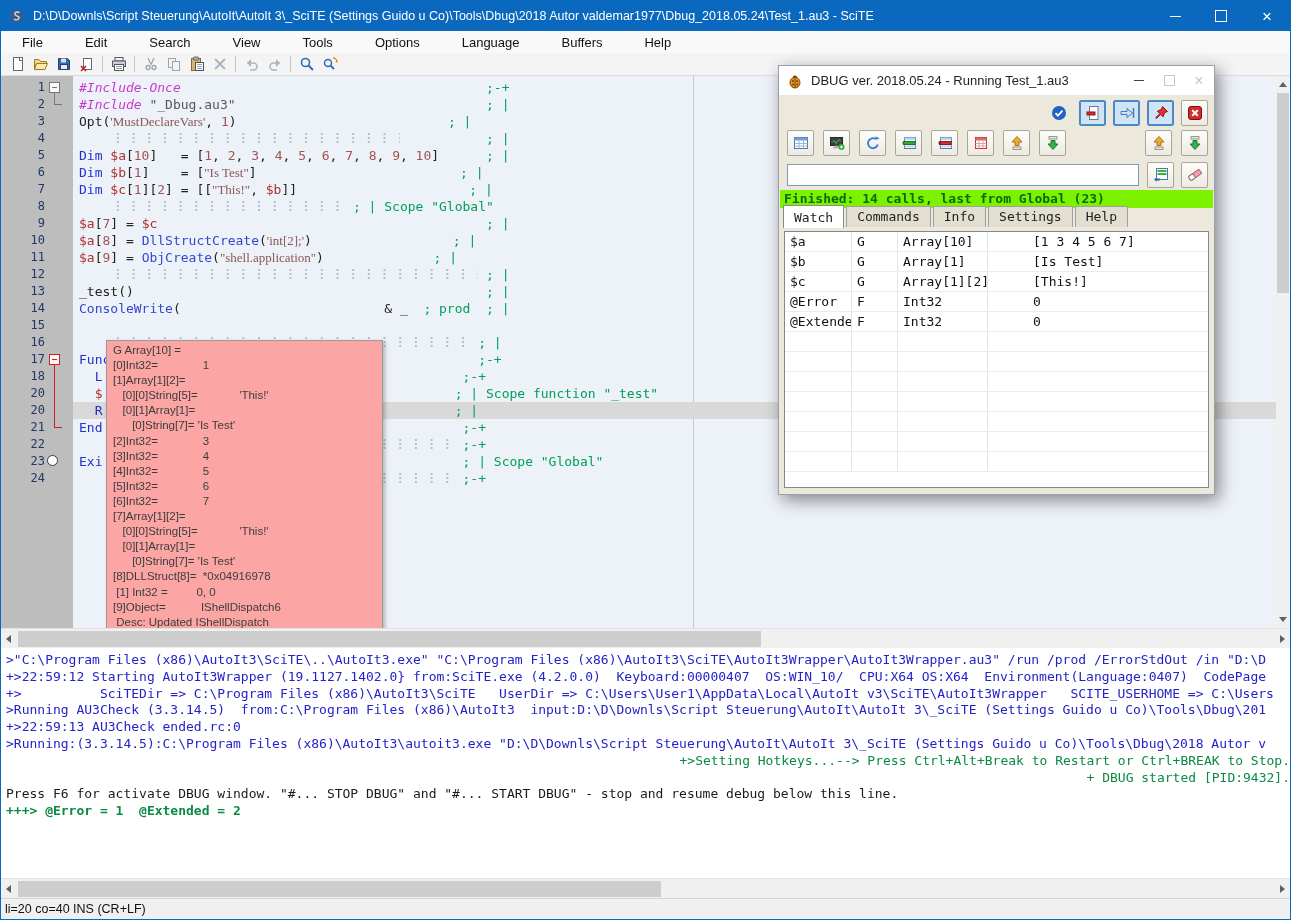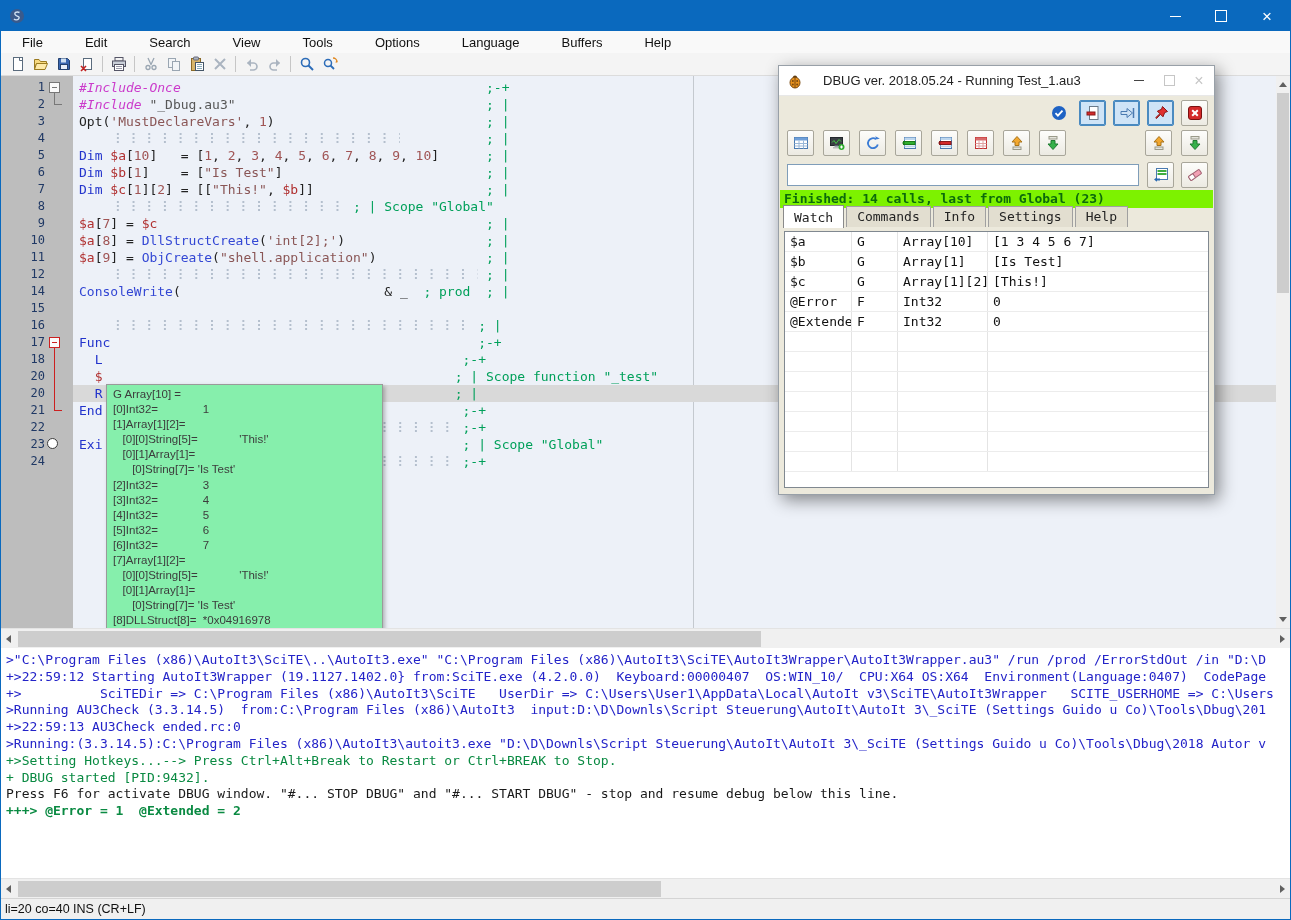--- a/index.html
+++ b/index.html
@@ -39,49 +39,49 @@
   .fcorner{position:absolute;left:53px;top:0;width:8px;height:9px;border-left:1px solid;border-bottom:1px solid;z-index:3;}
   .fbar{position:absolute;left:53px;top:0;bottom:0;width:1px;background:#cc2020;z-index:3;}
   .fcircle{position:absolute;left:46px;top:2px;width:11px;height:11px;border:1.5px solid #3c3c3c;border-radius:50%;background:#fff;z-index:3;}
   
   .dir{color:#cb3bcb;font-style:italic;}
   .inc{color:#575757;}
   .kw{color:#2233cc;}
   .fn{color:#3347d4;}
   .var{color:#b03030;}
   .num{color:#a05454;}
-  .str{color:#8a5656;}
+  .str{color:#8a5656;font-family:Liberation Serif, serif;}
   .def{color:#222;}
   .com{color:#00a05a;}
   .pre{color:#cb3bcb;}
   
-  .tooltip{position:absolute;left:105px;top:264px;width:277px;height:334px;background:#86efac;border:1px solid #9a9a9a;box-shadow:2px 2px 4px rgba(0,0,0,0.25);font-size:11.5px;line-height:15.1px;color:#3c3c3c;padding:2px 6px;white-space:pre;overflow:hidden;z-index:5;margin-top:44px;}
+  .tooltip{position:absolute;left:105px;top:264px;width:277px;height:334px;background:#fca5a5;border:1px solid #9a9a9a;box-shadow:2px 2px 4px rgba(0,0,0,0.25);font-size:11.5px;line-height:15.1px;color:#3c3c3c;padding:2px 6px;white-space:pre;overflow:hidden;z-index:5;}
   
   .vscroll{position:absolute;right:0;top:75px;width:14px;height:552px;background:#f0f0f0;}
   .vthumb{position:absolute;left:1px;right:1px;top:17px;height:200px;background:#cdcdcd;}
   .va{position:absolute;left:3px;width:0;height:0;}
   .va-up{top:6px;border-left:4px solid transparent;border-right:4px solid transparent;border-bottom:5px solid #606060;}
   .va-dn{bottom:6px;border-left:4px solid transparent;border-right:4px solid transparent;border-top:5px solid #606060;}
   
   .hscroll{position:absolute;left:0;right:0;height:20px;background:#f0f0f0;border-top:1px solid #e3e3e3;}
   #hs1{top:627px;} #hs2{top:877px;}
   .hthumb{position:absolute;top:2px;height:16px;background:#cdcdcd;}
   .ha{position:absolute;top:6px;width:0;height:0;}
   .ha-l{left:5px;border-top:4px solid transparent;border-bottom:4px solid transparent;border-right:5px solid #606060;}
   .ha-r{right:5px;border-top:4px solid transparent;border-bottom:4px solid transparent;border-left:5px solid #606060;}
   
   .output{position:absolute;top:647px;left:0;right:0;height:230px;background:#fff;font-family:"DejaVu Sans Mono",monospace;font-size:13px;line-height:16.8px;padding:4px 0 0 5px;white-space:pre;overflow:hidden;}
-  .o-blue{color:#2323c8;} .o-green{color:#0a8a42;} .o-black{color:#1a1a1a;} .o-greenb{color:#0a8a42;font-weight:bold;}
+  .o-blue{color:#2323c8;} .o-green{color:#0a8a42;text-align:right;} .o-black{color:#1a1a1a;} .o-greenb{color:#0a8a42;font-weight:bold;}
   
   .statusbar{position:absolute;top:897px;left:0;right:0;bottom:0;background:#f0f0f0;border-top:1px solid #d4d4d4;display:flex;align-items:center;padding-left:4px;font-size:12.5px;color:#111;}
   
   .dbug{position:absolute;left:777px;top:64px;width:437px;height:430px;background:#ece9dc;border:1px solid #98a0a8;box-shadow:4px 5px 16px rgba(0,0,0,0.45);z-index:8;}
   .dbug-title{position:absolute;top:0;left:0;right:0;height:30px;background:#fff;display:flex;align-items:center;font-size:13px;color:#222;border-bottom:1px solid #e8e8e8;}
   .dbug-title .dicon{margin-left:8px;display:flex;}
-  .dbug-title-text{margin-left:20px;white-space:nowrap;text-align:right;}
+  .dbug-title-text{margin-left:8px;white-space:nowrap;text-align:right;}
   .dwc{width:30px;height:100%;display:flex;align-items:center;justify-content:center;}
   .dwc-min::after{content:"";width:10px;height:1px;background:#444;}
   .dwc-max::after{content:"";width:9px;height:9px;border:1px solid #c6c6c6;}
   .dwc-close{color:#c6c6c6;font-size:16px;}
   .drow1{position:absolute;top:34px;right:6px;display:flex;gap:7px;align-items:center;}
   .drow2{position:absolute;top:64px;left:8px;display:flex;gap:9px;}
   .drow2r{position:absolute;top:64px;right:6px;display:flex;gap:9px;}
   .drow3{position:absolute;top:96px;left:8px;right:6px;display:flex;align-items:center;}
   .dbtn{width:27px;height:26px;background:linear-gradient(#fdfdfb,#eceae2);border:1px solid #a8a69a;border-radius:2px;display:flex;align-items:center;justify-content:center;}
   .dbtn.toggled{background:#cfe4f7;border:1px solid #4a8ac0;box-shadow:inset 0 0 0 1px #4a8ac0;}
@@ -92,35 +92,36 @@
   .dtabs{position:absolute;top:142px;left:4px;right:4px;height:19px;display:flex;align-items:flex-end;}
   .dtab{font:13px "DejaVu Sans Mono",monospace;padding:2px 10px 3px 10px;border:1px solid #a0a0a0;border-bottom:none;background:#e2ded0;margin-right:2px;color:#222;}
   .dtab.active{background:#fff;padding-top:4px;position:relative;top:1px;border-color:#8a8a8a;}
   .dtable{position:absolute;top:165px;left:5px;right:5px;bottom:6px;background:#fff;border:1px solid #808890;overflow:hidden;font:13px "DejaVu Sans Mono",monospace;color:#111;}
   .dthead{display:grid;grid-template-columns:67px 46px 90px 1fr;height:25px;border-bottom:1px solid #b8b8b8;}
   .dthead .hc{padding:5px 5px 0 5px;border-right:1px solid #c4c4c4;position:relative;}
   .dthead .hc:last-child{border-right:none;}
   .sort-caret{position:absolute;top:-3px;left:30px;font-size:10px;color:#666;}
   .dtr{display:grid;grid-template-columns:67px 46px 90px 1fr;height:20px;border-bottom:1px solid #ececec;}
   .dtr .tc{padding:2px 5px 0 5px;border-right:1px solid #e4e4e4;overflow:hidden;white-space:pre;}
-  .dtr .tc:last-child{border-right:none;}
+  .dtr .tc:last-child{border-right:none;margin-left:40px;}
   .ic{display:block;}
 </style>
 </head>
 <body>
 
 <div class="app">
 
   <div class="titlebar">
     <span class="appicon" id="app-icon">
         <svg class="ic" width="16" height="16" viewBox="0 0 16 16">
           <circle cx="8" cy="8" r="7" fill="#3a5a8c"></circle>
           <path d="M10.5 4.5c-3-1.5-6 .5-4 2.5s5 1.5 3 4c-1.2 1.4-3.5 1-4.5 0" stroke="#cfe0f2" stroke-width="1.4" fill="none"></path>
         </svg>
       </span>
+    <span class="title-text">D:\D\Downls\Script Steuerung\AutoIt\AutoIt 3\_SciTE (Settings Guido u Co)\Tools\Dbug\2018 Autor valdemar1977\Dbug_2018.05.24\Test_1.au3 - SciTE</span>
     <span class="win-controls">
       <span class="wc wc-min"></span>
       <span class="wc wc-max"></span>
       <span class="wc wc-close">×</span>
     </span>
   </div>
 
   <div class="menubar" id="menubar">
       <span class="menu-item">File</span>
       <span class="menu-item">Edit</span>
@@ -234,20 +235,21 @@
         <div class="cl"><span class="ln">3</span><span class="ct"><span class="def">Opt(</span><span class="str">'MustDeclareVars'</span><span class="def">, </span><span class="num">1</span><span class="def">)</span><span class="sp">                           </span><span class="com">; |</span></span></div>
         <div class="cl"><span class="ln">4</span><span class="guides" style="left:109.30799999999999px;width:289.599px;"></span><span class="ct"><span class="sp">                                                    </span><span class="com">; |</span></span></div>
         <div class="cl"><span class="ln">5</span><span class="ct"><span class="kw">Dim</span><span class="def"> </span><span class="var">$a</span><span class="def">[</span><span class="num">10</span><span class="def">]   = [</span><span class="num">1</span><span class="def">, </span><span class="num">2</span><span class="def">, </span><span class="num">3</span><span class="def">, </span><span class="num">4</span><span class="def">, </span><span class="num">5</span><span class="def">, </span><span class="num">6</span><span class="def">, </span><span class="num">7</span><span class="def">, </span><span class="num">8</span><span class="def">, </span><span class="num">9</span><span class="def">, </span><span class="num">10</span><span class="def">]</span><span class="sp">      </span><span class="com">; |</span></span></div>
         <div class="cl"><span class="ln">6</span><span class="ct"><span class="kw">Dim</span><span class="def"> </span><span class="var">$b</span><span class="def">[</span><span class="num">1</span><span class="def">]    = [</span><span class="str">"Is Test"</span><span class="def">]</span><span class="sp">                          </span><span class="com">; |</span></span></div>
         <div class="cl"><span class="ln">7</span><span class="ct"><span class="kw">Dim</span><span class="def"> </span><span class="var">$c</span><span class="def">[</span><span class="num">1</span><span class="def">][</span><span class="num">2</span><span class="def">] = [[</span><span class="str">"This!"</span><span class="def">, </span><span class="var">$b</span><span class="def">]]</span><span class="sp">                      </span><span class="com">; |</span></span></div>
         <div class="cl"><span class="ln">8</span><span class="guides" style="left:109.30799999999999px;width:234.81px;"></span><span class="ct"><span class="sp">                                   </span><span class="com">; | Scope "Global"</span></span></div>
         <div class="cl"><span class="ln">9</span><span class="ct"><span class="var">$a</span><span class="def">[</span><span class="num">7</span><span class="def">] = </span><span class="var">$c</span><span class="sp">                                          </span><span class="com">; |</span></span></div>
         <div class="cl"><span class="ln">10</span><span class="ct"><span class="var">$a</span><span class="def">[</span><span class="num">8</span><span class="def">] = </span><span class="fn">DllStructCreate</span><span class="def">(</span><span class="str">'int[2];'</span><span class="def">)</span><span class="sp">                  </span><span class="com">; |</span></span></div>
         <div class="cl"><span class="ln">11</span><span class="ct"><span class="var">$a</span><span class="def">[</span><span class="num">9</span><span class="def">] = </span><span class="fn">ObjCreate</span><span class="def">(</span><span class="str">"shell.application"</span><span class="def">)</span><span class="sp">              </span><span class="com">; |</span></span></div>
         <div class="cl"><span class="ln">12</span><span class="guides" style="left:109.30799999999999px;width:367.86899999999997px;"></span><span class="ct"><span class="sp">                                                    </span><span class="com">; |</span></span></div>
+        <div class="cl"><span class="ln">13</span><span class="ct"><span class="def">_test()</span><span class="sp">                                             </span><span class="com">; |</span></span></div>
         <div class="cl"><span class="ln">14</span><span class="ct"><span class="fn">ConsoleWrite</span><span class="def">(</span><span class="sp">                          </span><span class="def">&amp; _</span><span class="sp">  </span><span class="com">; prod</span><span class="sp">  </span><span class="com">; |</span></span></div>
         <div class="cl"><span class="ln">15</span></div>
         <div class="cl"><span class="ln">16</span><span class="guides" style="left:109.30799999999999px;width:360.042px;"></span><span class="ct"><span class="sp">                                                   </span><span class="com">; |</span></span></div>
         <div class="cl"><span class="ln">17</span><span class="fbox fr"></span><span class="fstub sr"></span><span class="ct"><span class="kw">Func</span><span class="sp">                                               </span><span class="com">;-+</span></span></div>
         <div class="cl"><span class="ln">18</span><span class="fbar"></span><span class="ct"><span class="def">  </span><span class="kw">L</span><span class="sp">                                              </span><span class="com">;-+</span></span></div>
         <div class="cl"><span class="ln">20</span><span class="fbar"></span><span class="ct"><span class="def">  </span><span class="var">$</span><span class="sp">                                             </span><span class="com">; | Scope function "_test"</span></span></div>
         <div class="cl cur"><span class="ln">20</span><span class="fbar"></span><span class="ct"><span class="def">  </span><span class="kw">R</span><span class="sp">                                             </span><span class="com">; |</span></span></div>
         <div class="cl"><span class="ln">21</span><span class="fcorner fr"></span><span class="ct"><span class="kw">End</span><span class="sp">                                              </span><span class="com">;-+</span></span></div>
         <div class="cl"><span class="ln">22</span><span class="guides" style="left:109.30799999999999px;width:344.388px;"></span><span class="ct"><span class="sp">                                                 </span><span class="com">;-+</span></span></div>
         <div class="cl"><span class="ln">23</span><span class="fcircle"></span><span class="ct"><span class="kw">Exi</span><span class="sp">                                              </span><span class="com">; | Scope "Global"</span></span></div>

